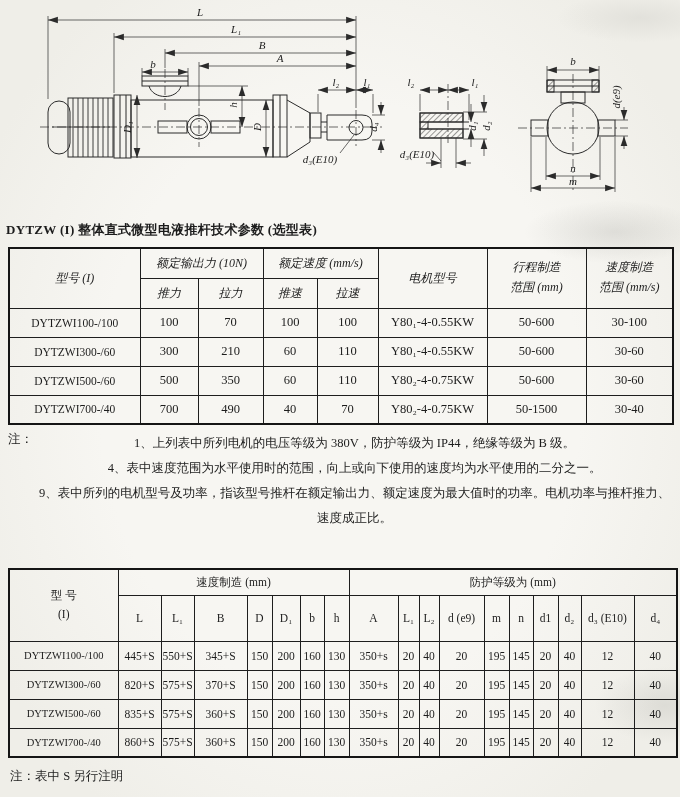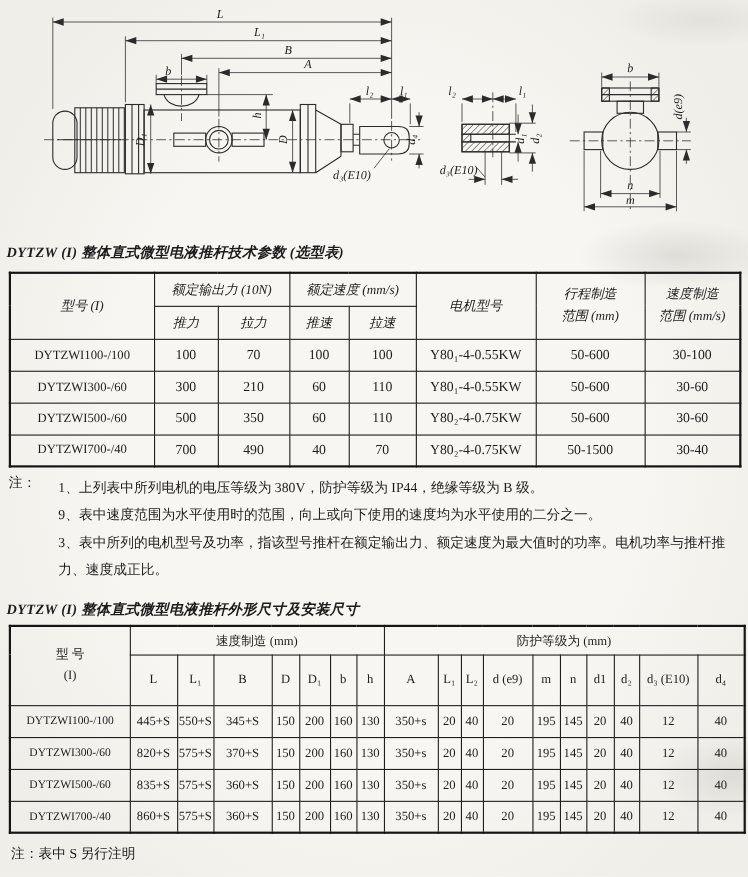--- a/index.html
+++ b/index.html
@@ -8,42 +8,42 @@
     color:#1c1c1c;
     font-family:"Liberation Serif","DejaVu Serif",serif;
     background:
       radial-gradient(ellipse 130px 45px at 615px 232px, rgba(110,110,105,.16), transparent 70%),
       radial-gradient(ellipse 100px 55px at 665px 705px, rgba(110,110,105,.14), transparent 70%),
       radial-gradient(ellipse 120px 35px at 640px 18px, rgba(110,110,105,.10), transparent 70%),
       radial-gradient(ellipse 400px 500px at 340px 400px, #f7f6f2 60%, #efeee8 100%),
       #f4f3ee;
   }
   .drawings{position:absolute;top:0;left:0;}
-  .heading{position:absolute;left:6px;margin:0;font-size:13px;font-weight:700;letter-spacing:.3px;white-space:nowrap;font-style:italic;}
+  .heading{position:absolute;left:6px;margin:0;font-size:13px;font-weight:700;letter-spacing:.3px;white-space:nowrap;}
   .h1{top:221px;}
   .h2{top:545px;}
   table{border-collapse:collapse;table-layout:fixed;position:absolute;background:transparent;}
   th,td{border:1px solid #1e1e1e;text-align:center;vertical-align:middle;font-weight:normal;padding:0 1px;overflow:hidden;}
   .t1{top:247px;left:8px;width:664px;border:2px solid #151515;}
   .t1 thead tr{height:30px;}
   .t1 tbody tr{height:29px;}
   .t1 th{font-size:12px;font-style:italic;}
   .t1 td{font-size:12.5px;}
   .t1 td:first-child{font-size:11.5px;}
   .t2{top:568px;left:8px;width:668px;border:2px solid #151515;}
   .t2 tr.group-row{height:26px;}
   .t2 tr.cols-row{height:46px;}
   .t2 tbody tr{height:29px;}
   .t2 th{font-size:11.5px;}
   .t2 td{font-size:11.5px;}
   .t2 td:first-child{font-size:10.5px;}
   .twoline div{line-height:1.65;}
   .notes{position:absolute;top:431px;left:8px;width:666px;font-size:12.5px;}
   .notes-label{position:absolute;left:0;top:0;}
-  .note-list{margin-left:45px;}
+  .note-list{margin-left:27px;text-align:center;}
   .note{line-height:25px;}
   .bottom-note{position:absolute;top:768px;left:10px;font-size:12.5px;}
   .dimtxt{font-size:11px;font-style:italic;fill:#222;}
 </style>
 </head>
 <body>
 
 <div class="page">
 
   <svg class="drawings" width="680" height="218" viewBox="0 0 680 218">
@@ -278,26 +278,25 @@
           <td>50-1500</td>
           <td>30-40</td>
         </tr>
       </tbody>
   </table>
 
   <div class="notes">
     <span class="notes-label">注：</span>
     <div class="note-list">
       <div class="note">1、上列表中所列电机的电压等级为 380V，防护等级为 IP44，绝缘等级为 B 级。</div>
-      <div class="note">9、表中速度范围为水平使用时的范围，向上或向下使用的速度均为水平使用的二分之一。</div>
-      <div class="note">3、表中所列的电机型号及功率，指该型号推杆在额定输出力、额定速度为最大值时的功率。电机功率与推杆推力、速度成正比。</div>
+      <div class="note">4、表中速度范围为水平使用时的范围，向上或向下使用的速度均为水平使用的二分之一。</div>
+      <div class="note">9、表中所列的电机型号及功率，指该型号推杆在额定输出力、额定速度为最大值时的功率。电机功率与推杆推力、速度成正比。</div>
     </div>
   </div>
 
-  <h2 class="heading h2">DYTZW (I) 整体直式微型电液推杆外形尺寸及安装尺寸</h2>
 
   <table class="t2">
     <colgroup>
       <col style="width:109px">
         <col style="width:43px">
         <col style="width:33px">
         <col style="width:53px">
       <col style="width:25px">
         <col style="width:28px">
         <col style="width:24px">

